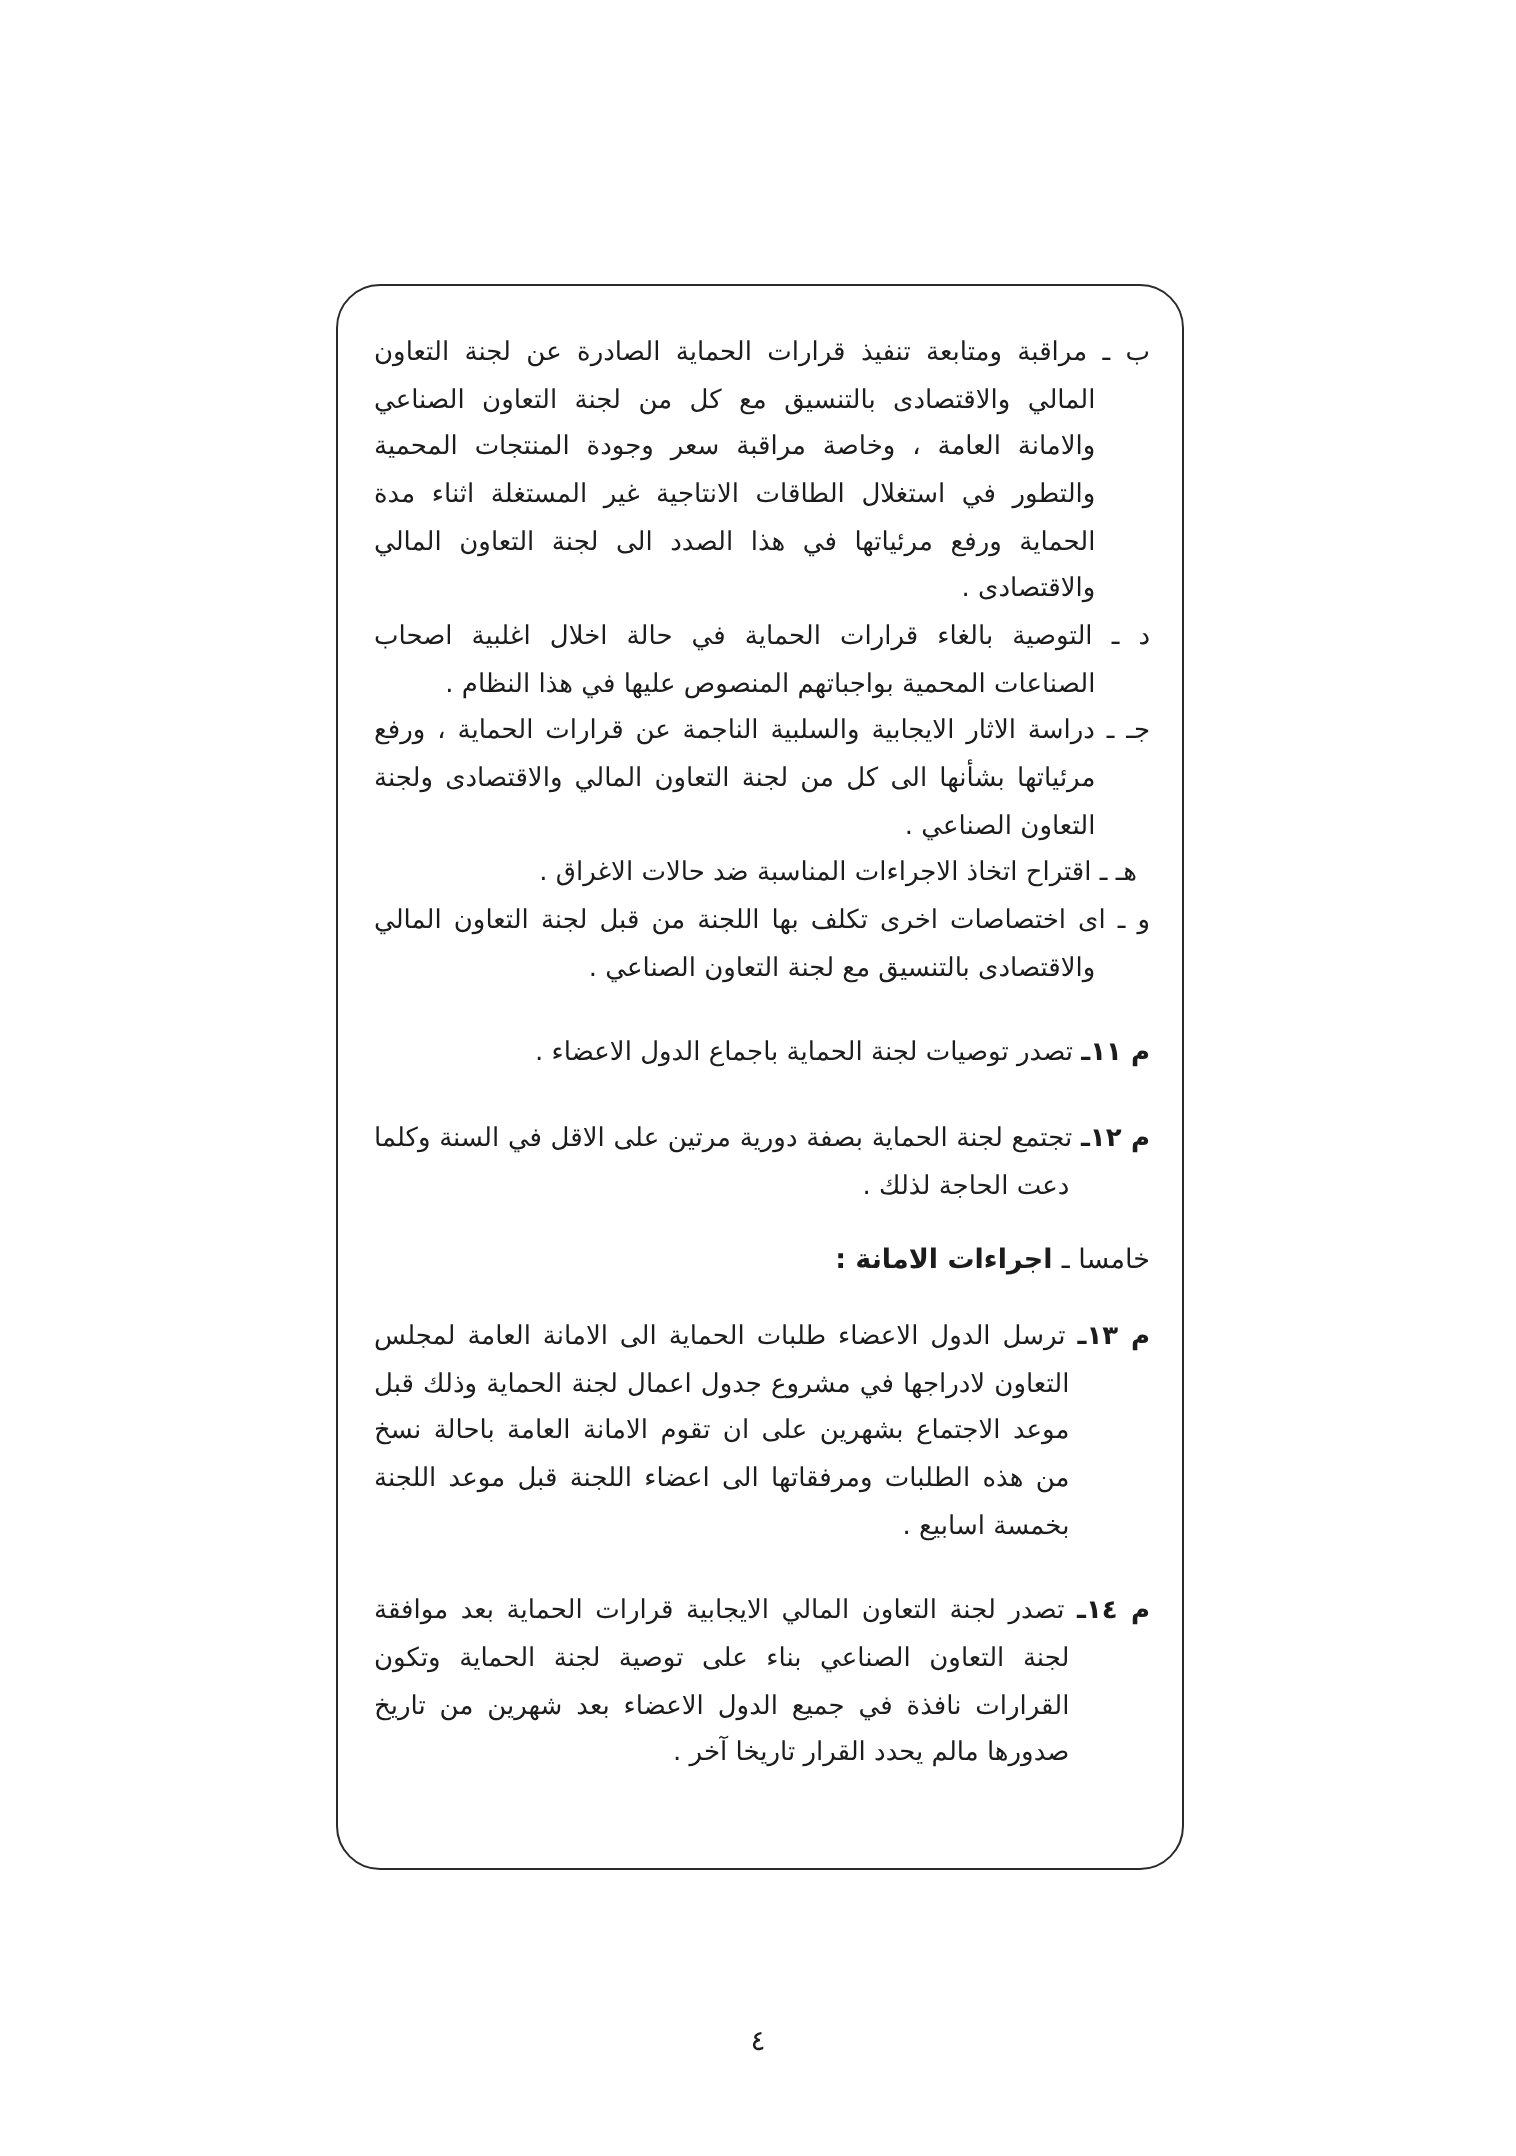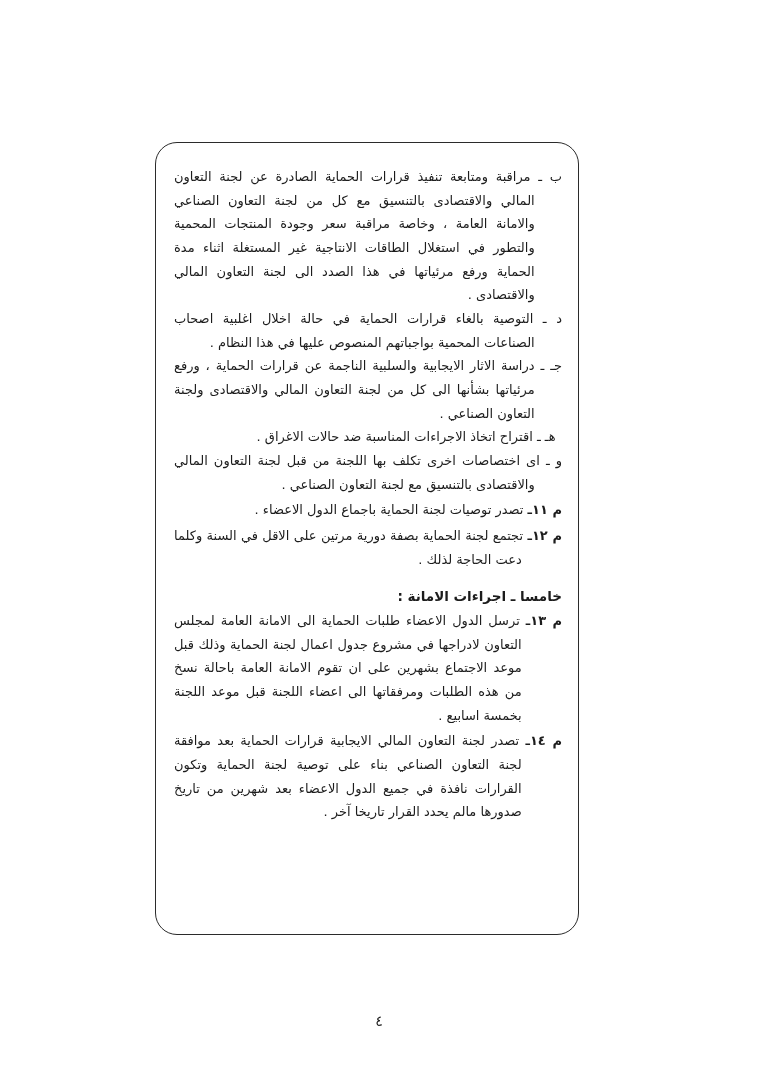--- a/index.html
+++ b/index.html
@@ -16,21 +16,21 @@
 
   .page {
     position: absolute;
     inset: 0;
     background: #ffffff;
   }
 
   .frame {
     position: absolute;
     top: 142px;
-    left: 155px;
+    left: 168px;
     width: 424px;
     min-height: 793px;
     border: 1.6px solid #2b2b2b;
     border-radius: 22px;
     padding: 22px 16px 26px 18px;
     direction: rtl;
   }
 
   .item {
     font-size: 13px;
@@ -43,40 +43,40 @@
     padding-right: 2.1em;
     text-indent: -2.1em;
   }
 
   .item.letter-indent {
     padding-right: 2.6em;
     text-indent: -2.1em;
   }
 
   .item.article {
-    margin-top: 2px;
+    margin-top: 19px;
     padding-right: 3.1em;
     text-indent: -3.1em;
   }
 
   .item.article .label {
     font-weight: bold;
   }
 
   .heading {
     margin-top: 17px;
     margin-bottom: 5px;
     font-size: 13.5px;
     font-weight: bold;
     text-align: right;
     direction: rtl;
   }
 
   .heading .label {
-    font-weight: bold;
+    font-weight: normal;
   }
 
   .label {
     white-space: nowrap;
   }
 
   .page-number {
     position: absolute;
     top: 1013px;
     left: 0;

